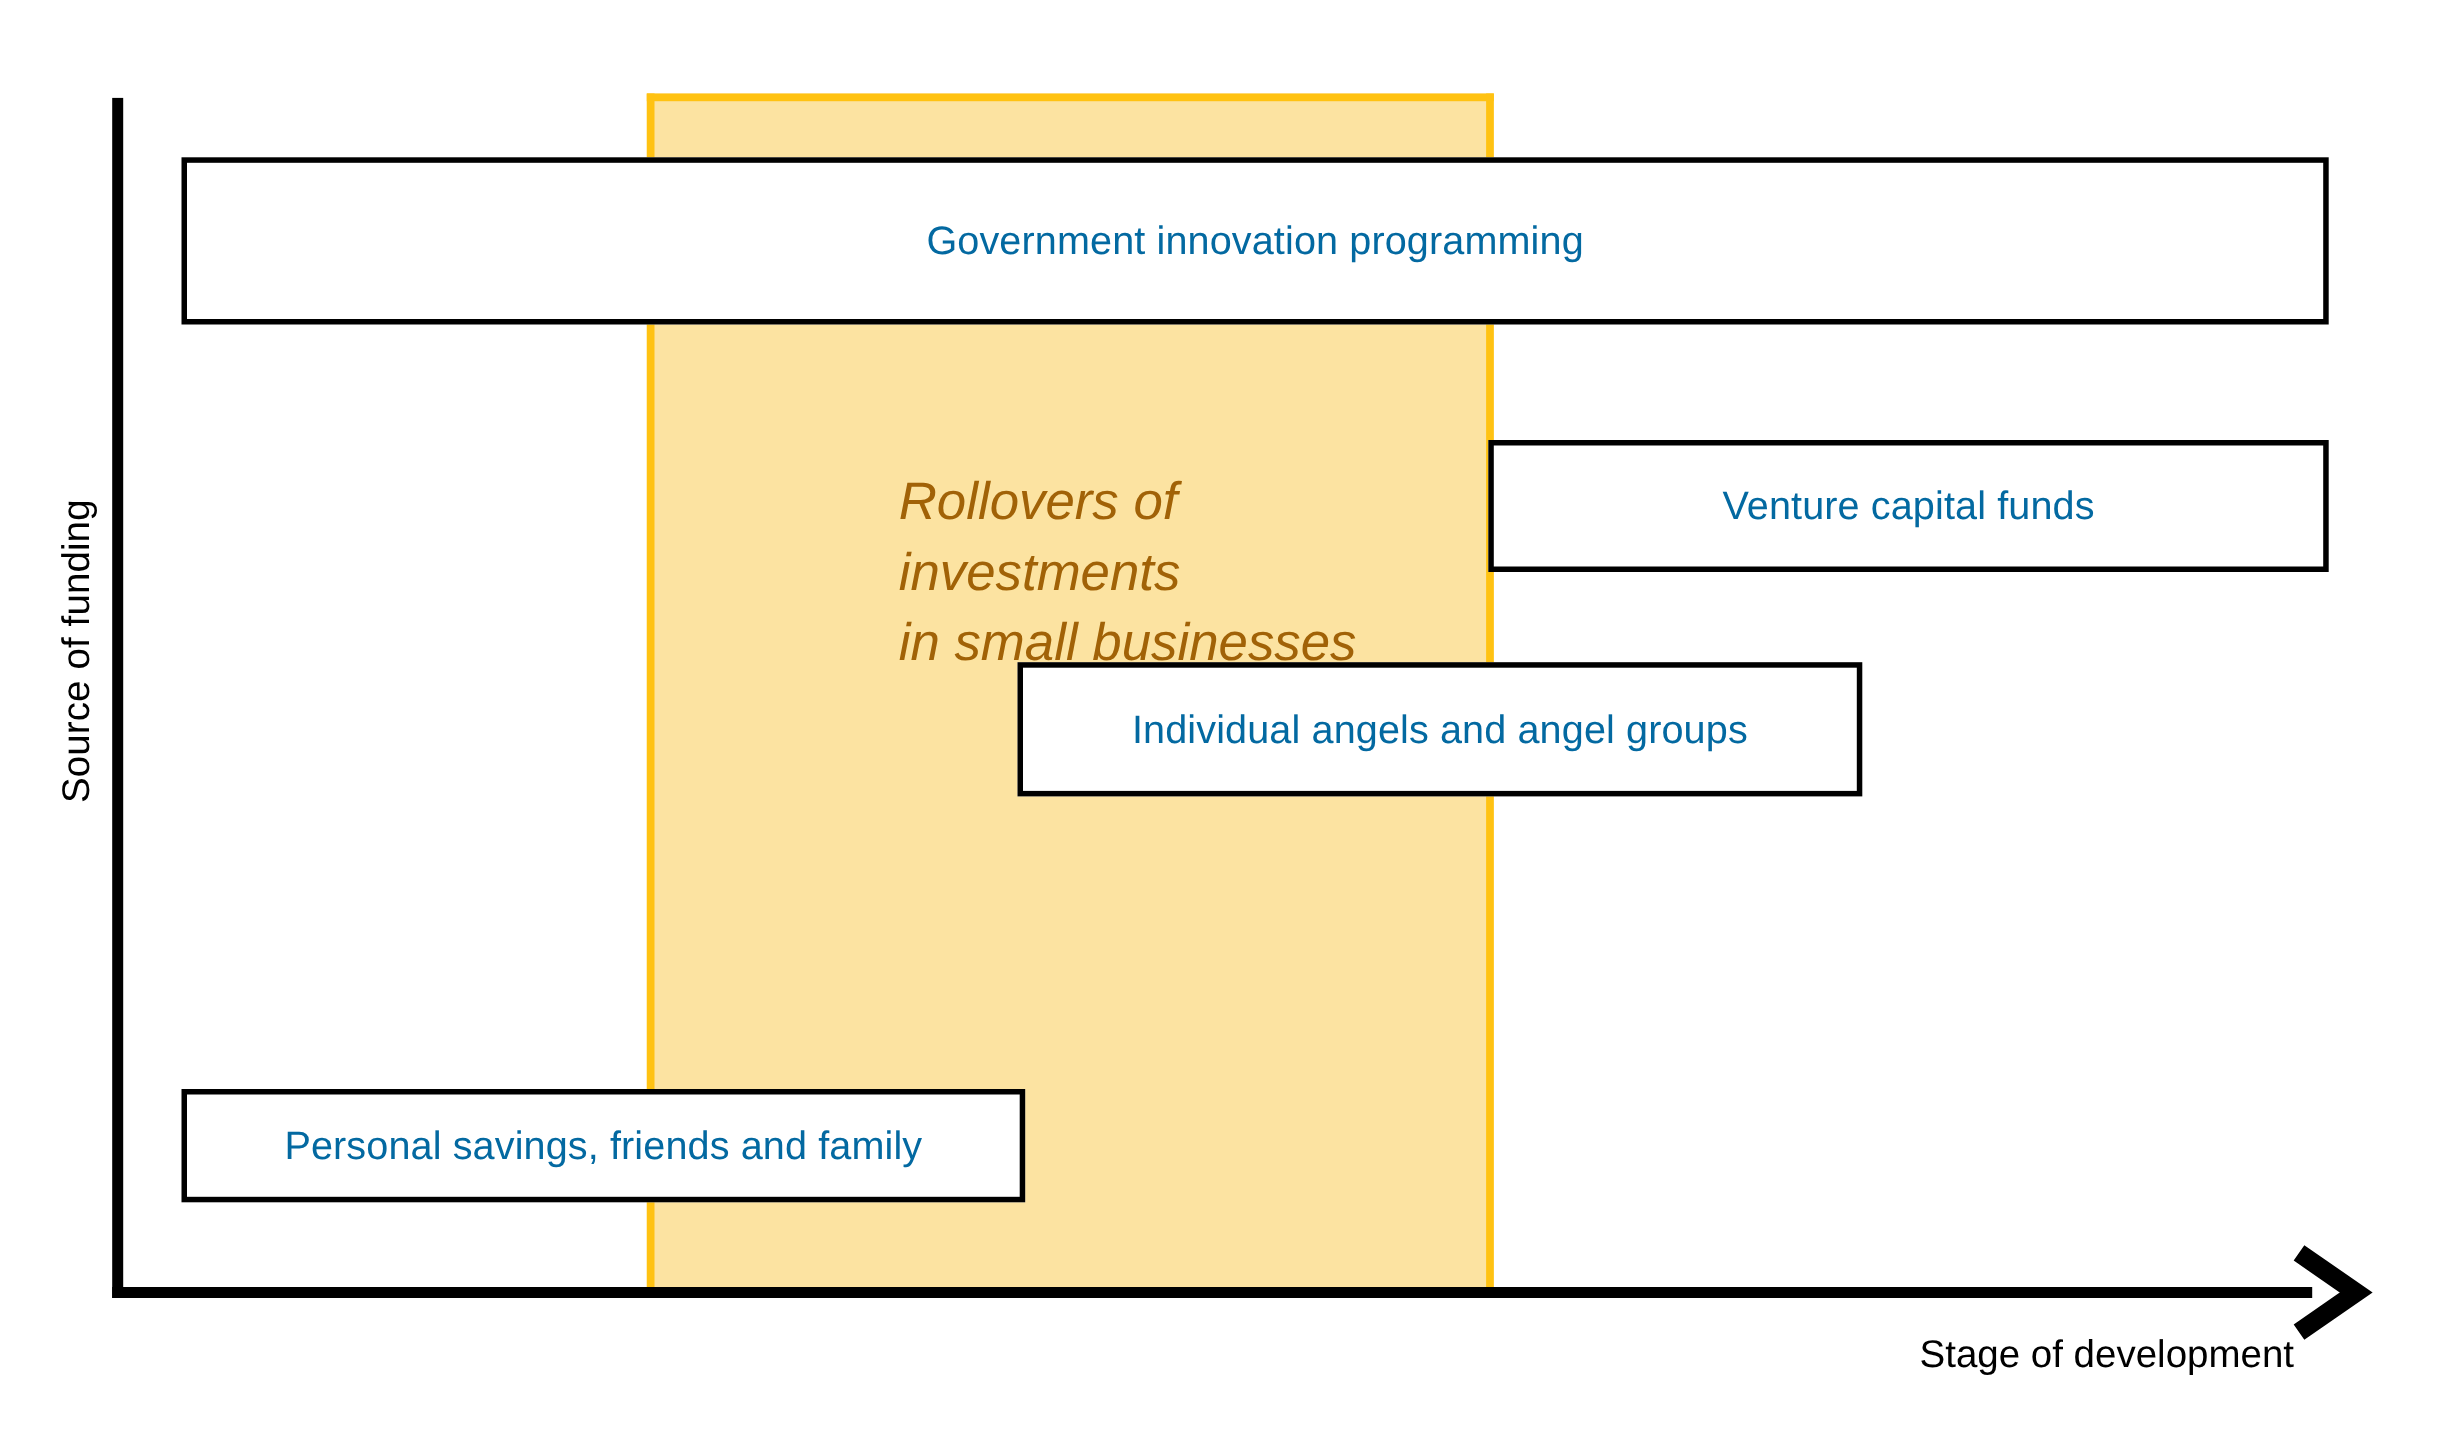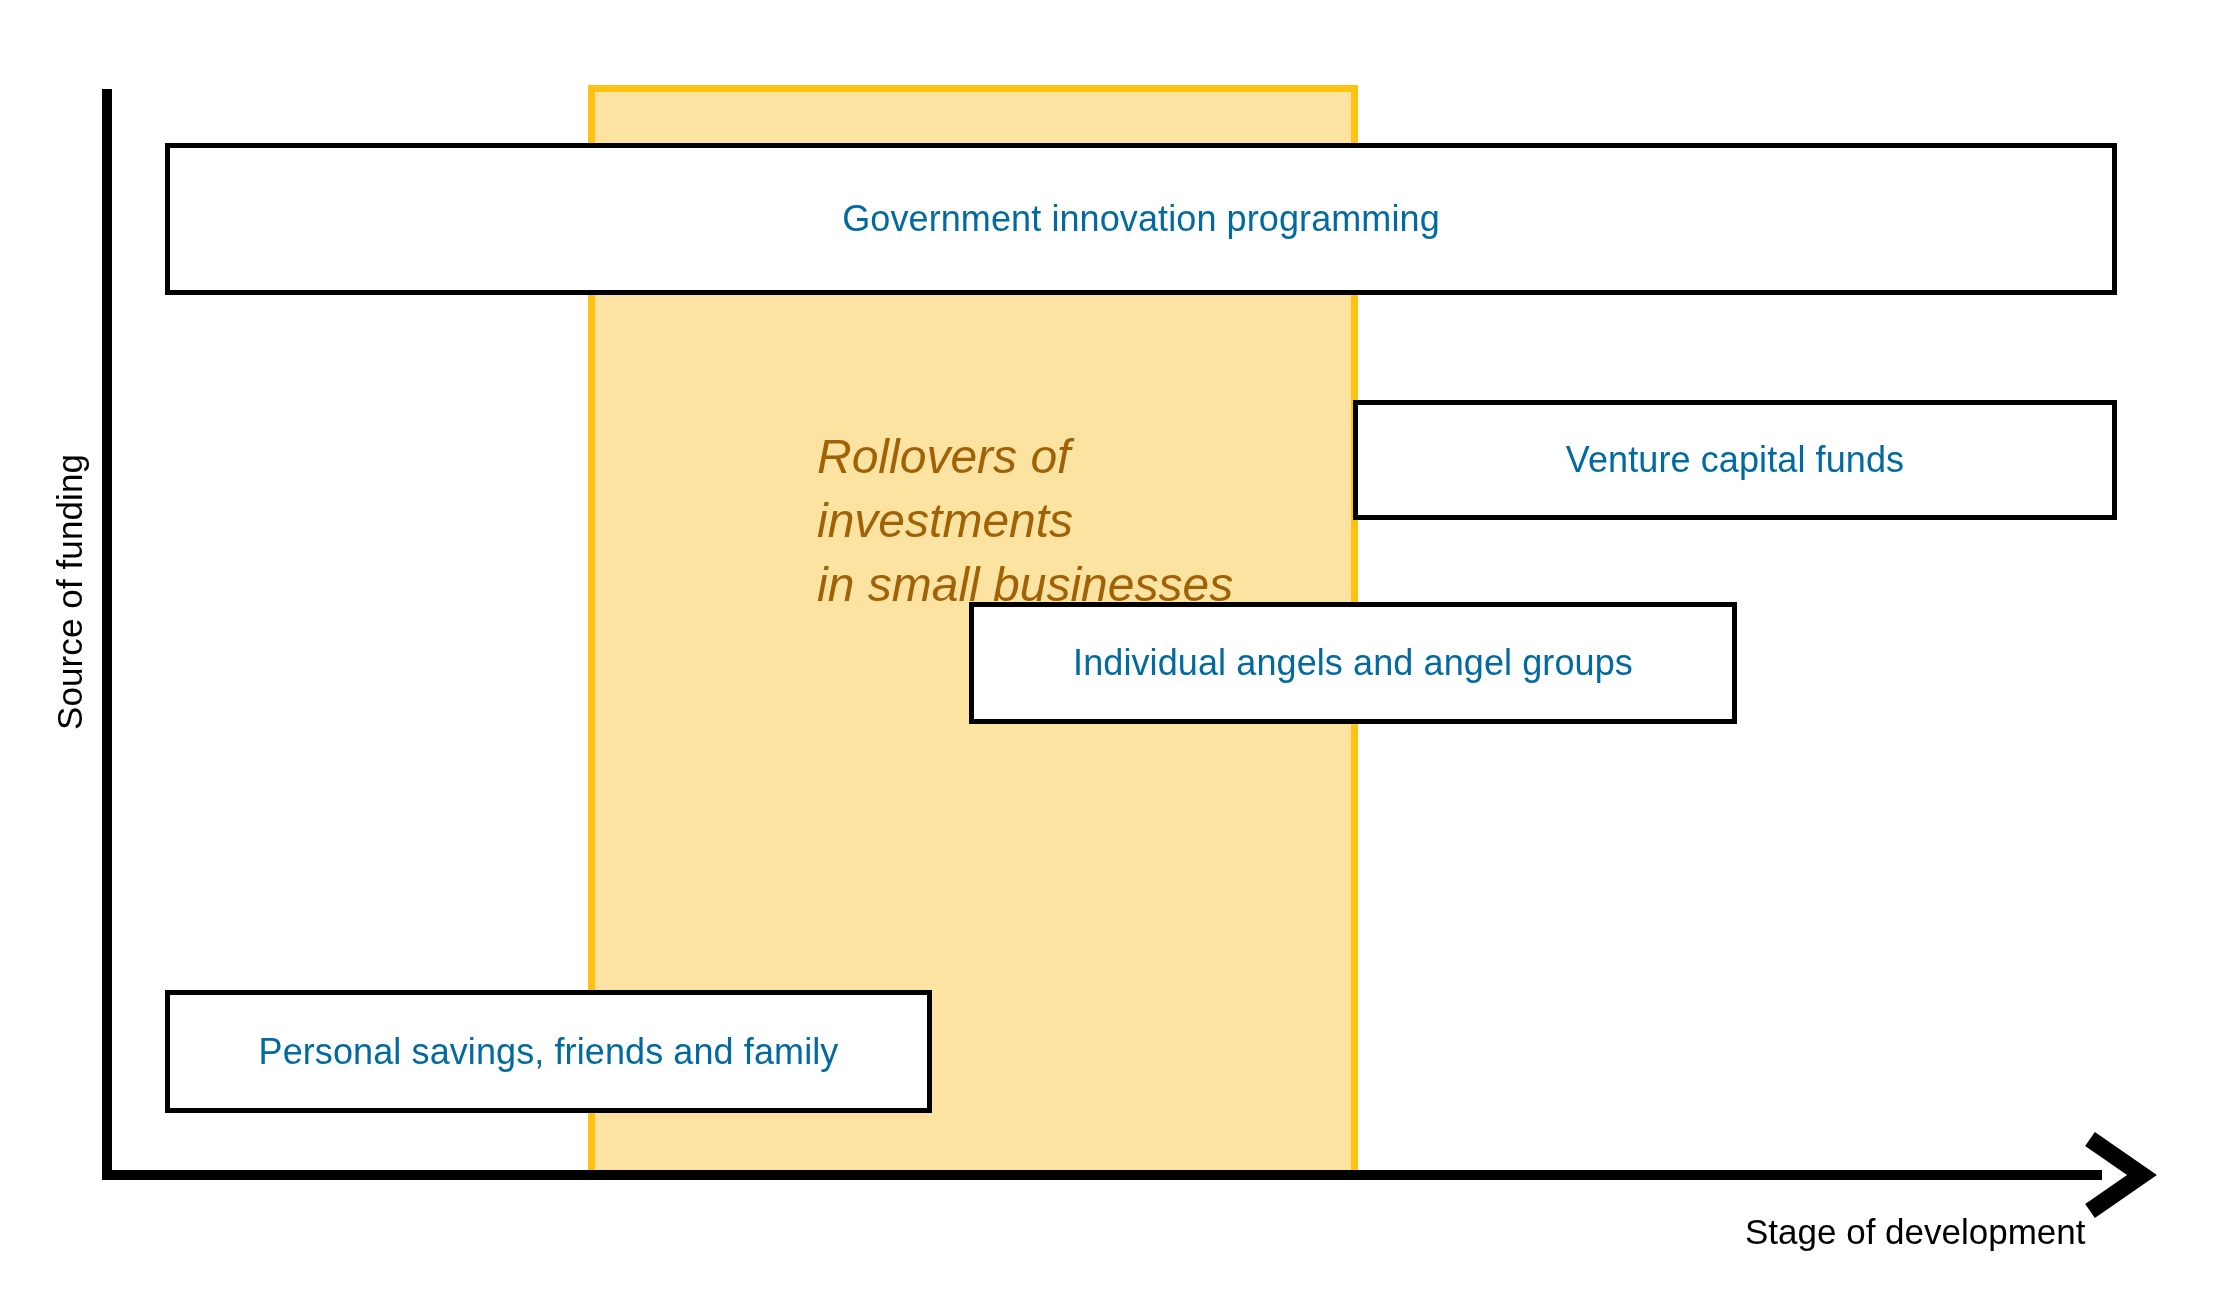--- a/index.html
+++ b/index.html
@@ -106,23 +106,23 @@
   }
   .fbox span {
     font-size: 36px;
     color: #0369a1;
     white-space: nowrap;
     letter-spacing: 0.1px;
   }
 
   #box-government       { left: 165px;  top: 143px; width: 1952px; height: 152px; }
   #box-venture          { left: 1353px; top: 400px; width: 764px;  height: 120px; text-align: center; }
-  #box-angels           { left: 925px;  top: 602px; width: 768px;  height: 122px; margin-left: 44px; }
+  #box-angels           { left: 925px;  top: 602px; width: 768px;  height: 122px; }
   #box-private          { left: 588px;  top: 798px; width: 770px;  height: 120px; }
-  #box-personal         { left: 165px;  top: 990px; width: 767px;  height: 123px; }
+  #box-personal         { left: 165px;  top: 990px; width: 767px;  height: 103px; }
 </style>
 </head>
 <body>
 
 <div id="canvas">
 
   <div class="band"></div>
   <div class="band-note">Rollovers of investments
 in small businesses</div>
 

